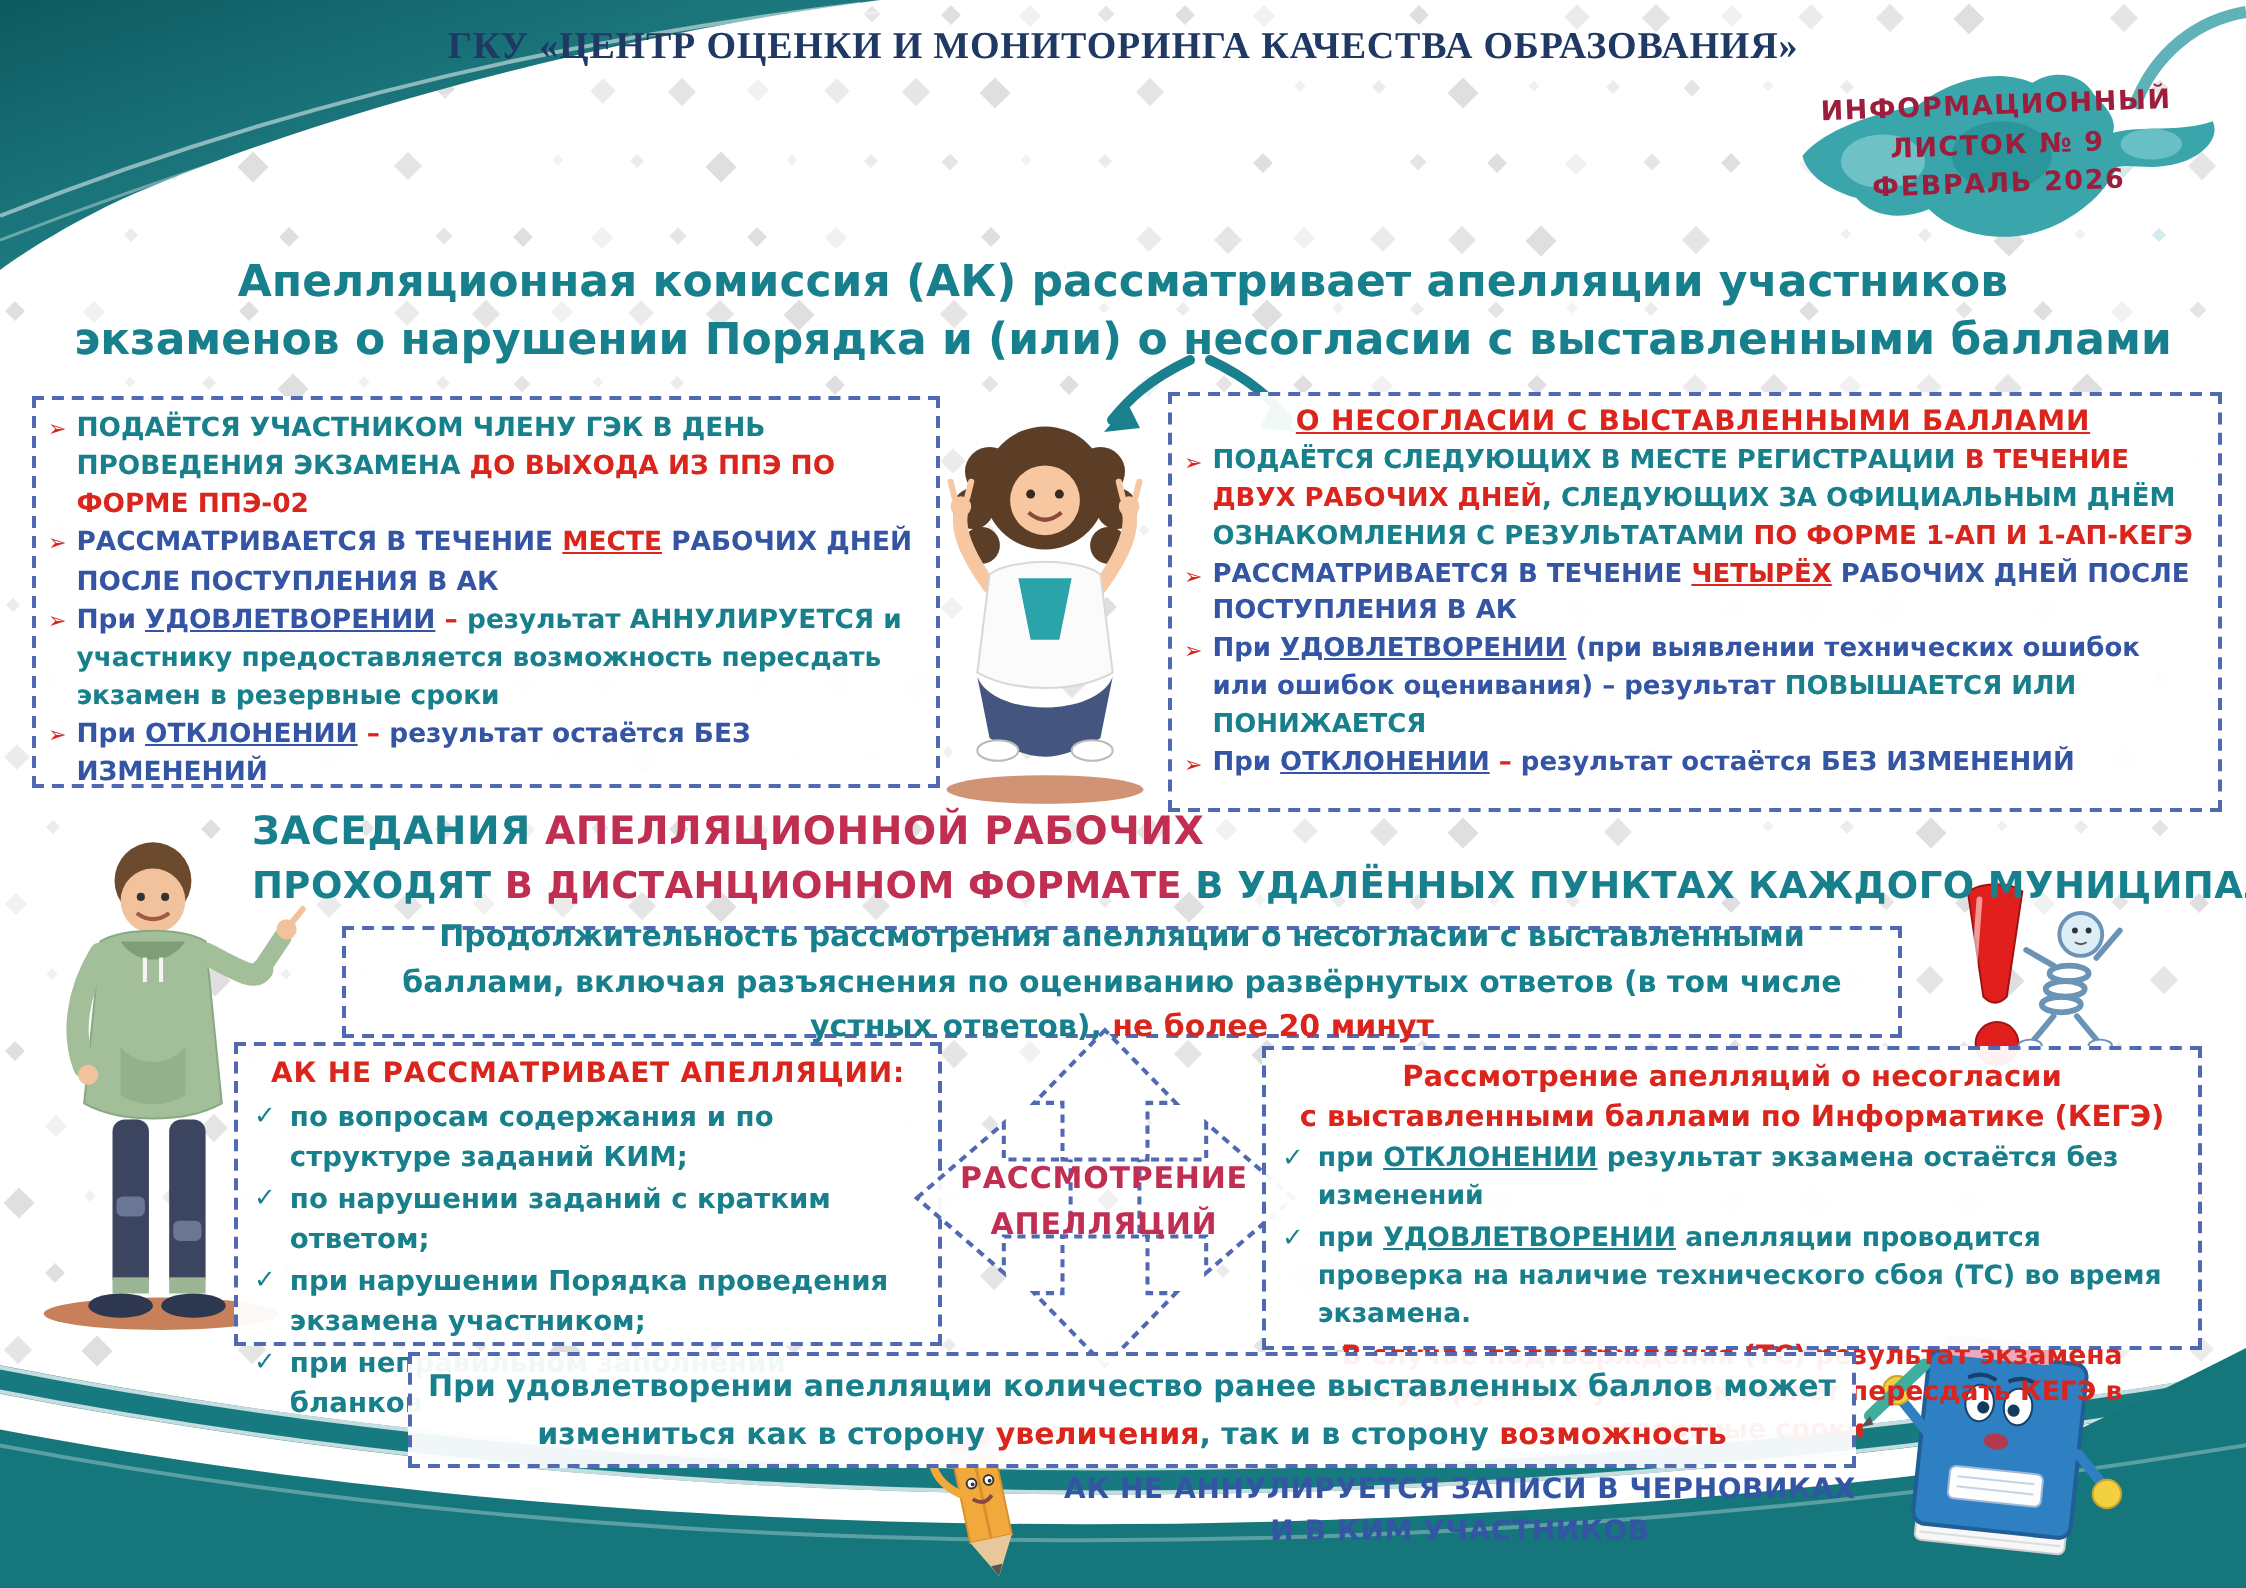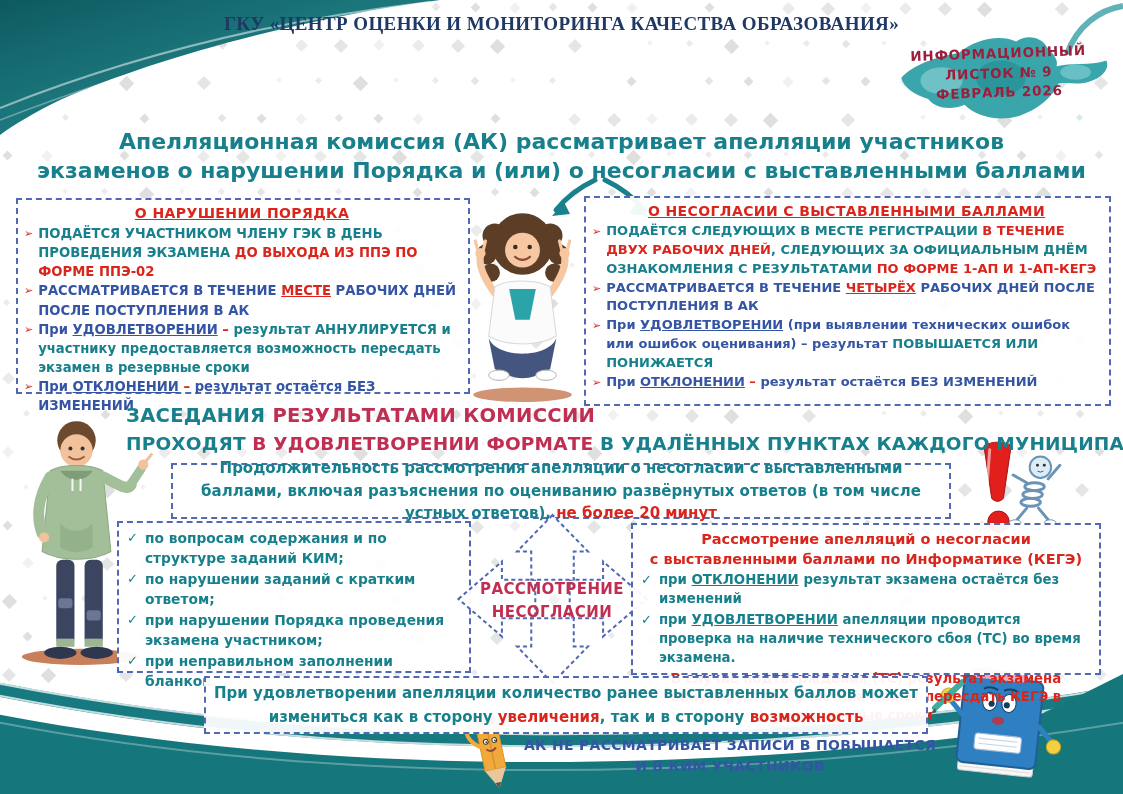--- a/index.html
+++ b/index.html
@@ -545,21 +545,20 @@
   </div>
 
   <svg class="abs content" style="left:540px;top:176px;" width="120" height="42" viewBox="0 0 120 42">
     <path d="M55,4 C34,14 24,24 16,34" stroke="#1b808d" stroke-width="5" fill="none" stroke-linecap="round"></path>
     <path d="M24,26 L12,40 L30,38 Z" fill="#1b808d"></path>
     <path d="M65,4 C86,14 96,24 104,34" stroke="#1b808d" stroke-width="5" fill="none" stroke-linecap="round"></path>
     <path d="M96,26 L108,40 L90,38 Z" fill="#1b808d"></path>
   </svg>
 
   <div id="violation-box" class="dbox content">
-    <div class="box-heading">О НАРУШЕНИИ ПОРЯДКА</div>
     <div class="bullet-row">
       <span class="marker">➢</span>
       <span><span class="c-teal">ПОДАЁТСЯ УЧАСТНИКОМ ЧЛЕНУ ГЭК В ДЕНЬ ПРОВЕДЕНИЯ ЭКЗАМЕНА </span><span class="c-red">ДО ВЫХОДА ИЗ ППЭ ПО ФОРМЕ ППЭ-02</span></span>
     </div>
     <div class="bullet-row">
       <span class="marker">➢</span>
       <span><span class="c-blue">РАССМАТРИВАЕТСЯ В ТЕЧЕНИЕ </span><span class="c-red u">МЕСТЕ</span><span class="c-blue"> РАБОЧИХ ДНЕЙ ПОСЛЕ ПОСТУПЛЕНИЯ В АК</span></span>
     </div>
     <div class="bullet-row">
       <span class="marker">➢</span>
@@ -610,22 +609,22 @@
     <path d="M92,86 C102,72 108,60 106,50" stroke="#f6c7a0" stroke-width="7" fill="none" stroke-linecap="round"></path>
     <circle cx="106" cy="47" r="5" fill="#f6c7a0"></circle>
     <path d="M103,43 L101,35 M109,43 L111,35" stroke="#f6c7a0" stroke-width="3" stroke-linecap="round"></path>
     <path d="M38,80 C50,72 80,72 92,80 L98,128 C80,138 50,138 32,128 Z" fill="#fbfbfb" stroke="#d8d8d8"></path>
     <path d="M52,82 L78,82 L72,112 L58,112 Z" fill="#2aa3a9"></path>
     <path d="M32,130 C40,150 90,150 98,130 L92,160 C70,172 60,172 38,160 Z" fill="#44557f"></path>
     <ellipse cx="42" cy="166" rx="10" ry="5" fill="#ffffff" stroke="#bbbbbb"></ellipse>
     <ellipse cx="88" cy="166" rx="10" ry="5" fill="#ffffff" stroke="#bbbbbb"></ellipse>
   </svg>
 
-  <div id="sessions-line1" class="abs content"><span class="c-teal">ЗАСЕДАНИЯ </span><span class="c-crimson">РЕЗУЛЬТАТАМИ КОМИССИИ</span></div>
-  <div id="sessions-line2" class="abs content"><span class="c-teal">ПРОХОДЯТ </span><span class="c-crimson">В УДОВЛЕТВОРЕНИИ ФОРМАТЕ</span><span class="c-teal"> В УДАЛЁННЫХ ПУНКТАХ КАЖДОГО МУНИЦИПАЛИТЕТА</span></div>
+  <div id="sessions-line1" class="abs content"><span class="c-teal">ЗАСЕДАНИЯ </span><span class="c-crimson">АПЕЛЛЯЦИОННОЙ РАБОЧИХ</span></div>
+  <div id="sessions-line2" class="abs content"><span class="c-teal">ПРОХОДЯТ </span><span class="c-crimson">В ДИСТАНЦИОННОМ ФОРМАТЕ</span><span class="c-teal"> В УДАЛЁННЫХ ПУНКТАХ КАЖДОГО МУНИЦИПАЛИТЕТА</span></div>
 
   <div id="duration-box" class="dbox content">
     <div><span class="c-teal">Продолжительность рассмотрения апелляции о несогласии с выставленными баллами, включая разъяснения по оцениванию развёрнутых ответов (в том числе устных ответов), </span><span class="c-red">не более 20 минут</span></div>
   </div>
 
   <svg class="abs char" style="left:955px;top:438px;" width="125" height="112" viewBox="0 0 125 115">
     <path d="M28,8 C36,3 50,3 56,8 L48,62 C44,66 40,66 36,62 Z" fill="#e11f1c" stroke="#9e1412"></path>
     <path d="M34,12 L31,52" stroke="rgba(255,255,255,.55)" stroke-width="3" stroke-linecap="round"></path>
     <circle cx="43" cy="86" r="11" fill="#e11f1c" stroke="#9e1412"></circle>
     <circle cx="86" cy="30" r="11" fill="#dcedf8" stroke="#6a93b5" stroke-width="2"></circle>
@@ -635,20 +634,21 @@
     <ellipse cx="80" cy="50" rx="10" ry="4" fill="none" stroke="#6a93b5" stroke-width="3"></ellipse>
     <ellipse cx="78" cy="58" rx="10" ry="4" fill="none" stroke="#6a93b5" stroke-width="3"></ellipse>
     <ellipse cx="76" cy="66" rx="10" ry="4" fill="none" stroke="#6a93b5" stroke-width="3"></ellipse>
     <path d="M72,46 L58,38 M94,42 L106,28" stroke="#6a93b5" stroke-width="3" stroke-linecap="round"></path>
     <path d="M72,72 L62,84 M84,72 L94,84" stroke="#6a93b5" stroke-width="3" stroke-linecap="round"></path>
     <ellipse cx="60" cy="87" rx="6" ry="3" fill="#fff" stroke="#6a93b5"></ellipse>
     <ellipse cx="96" cy="87" rx="6" ry="3" fill="#fff" stroke="#6a93b5"></ellipse>
   </svg>
 
   <div id="not-considered-box" class="dbox content">
+    <div class="box-heading">АК НЕ РАССМАТРИВАЕТ АПЕЛЛЯЦИИ:</div>
     <div class="check-row">
       <span class="marker">✓</span>
       <span>по вопросам содержания и по структуре заданий КИМ;</span>
     </div>
     <div class="check-row">
       <span class="marker">✓</span>
       <span>по нарушении заданий с кратким ответом;</span>
     </div>
     <div class="check-row">
       <span class="marker">✓</span>
@@ -663,21 +663,21 @@
   <svg id="cross-arrow" class="abs content" viewBox="0 0 190 170">
     <g fill="rgba(255,255,255,.95)" stroke="#5069b2" stroke-width="2" stroke-dasharray="4 3">
       <polygon points="2,85 45,48 45,66 78,66 78,104 45,104 45,122"></polygon>
       <polygon points="188,85 145,48 145,66 112,66 112,104 145,104 145,122"></polygon>
       <polygon points="95,2 60,38 74,38 74,66 116,66 116,38 130,38"></polygon>
       <polygon points="95,168 60,132 74,132 74,104 116,104 116,132 130,132"></polygon>
     </g>
   </svg>
   <div id="cross-arrow-label" class="abs content">
     <div>РАССМОТРЕНИЕ</div>
-    <div>НЕСОГЛАСИИ</div>
+    <div>АПЕЛЛЯЦИЙ</div>
   </div>
 
   <div id="informatics-box" class="dbox content">
     <div id="informatics-heading">
       <div>Рассмотрение апелляций о несогласии</div>
       <div>с выставленными баллами по Информатике (КЕГЭ)</div>
     </div>
     <div class="check-row">
       <span class="marker">✓</span>
       <span><span class="c-teal">при </span><span class="c-teal u">ОТКЛОНЕНИИ</span><span class="c-teal"> результат экзамена остаётся без изменений</span></span>
@@ -687,21 +687,21 @@
       <span><span class="c-teal">при </span><span class="c-teal u">УДОВЛЕТВОРЕНИИ</span><span class="c-teal"> апелляции проводится проверка на наличие технического сбоя (ТС) во время экзамена.</span></span>
     </div>
     <div id="informatics-note">В случае подтверждения (ТС) результат экзамена аннулируется и участник может пересдать КЕГЭ в резервные сроки</div>
   </div>
 
   <div id="score-box" class="dbox content">
     <div><span class="c-teal">При удовлетворении апелляции количество ранее выставленных баллов может измениться как в сторону </span><span class="c-red">увеличения</span><span class="c-teal">, так и в сторону </span><span class="c-red">возможность</span></div>
   </div>
 
   <div id="drafts-note" class="abs content">
-    <div>АК НЕ РАССМАТРИВАЕТ ЗАПИСИ В ПОВЫШАЕТСЯ</div>
+    <div>АК НЕ АННУЛИРУЕТСЯ ЗАПИСИ В ЧЕРНОВИКАХ</div>
     <div>И В КИМ УЧАСТНИКОВ</div>
   </div>
 
   <svg class="abs char" style="left:0;top:410px;" width="155" height="258" viewBox="0 0 150 255">
     <ellipse cx="78" cy="244" rx="58" ry="8" fill="#c8805a"></ellipse>
     <circle cx="74" cy="30" r="19" fill="#6b4a2d"></circle>
     <circle cx="74" cy="40" r="16" fill="#f2c29c"></circle>
     <path d="M56,32 C60,20 88,20 92,32 L92,26 C84,14 64,14 56,26 Z" fill="#6b4a2d"></path>
     <circle cx="68" cy="38" r="2" fill="#333"></circle>
       <circle cx="80" cy="38" r="2" fill="#333"></circle>

